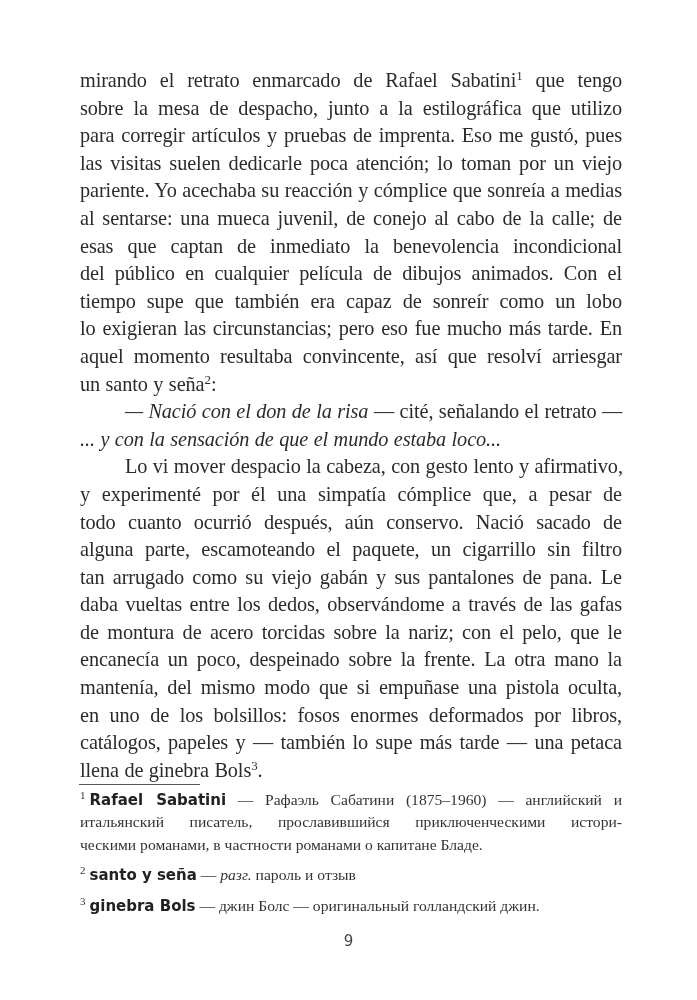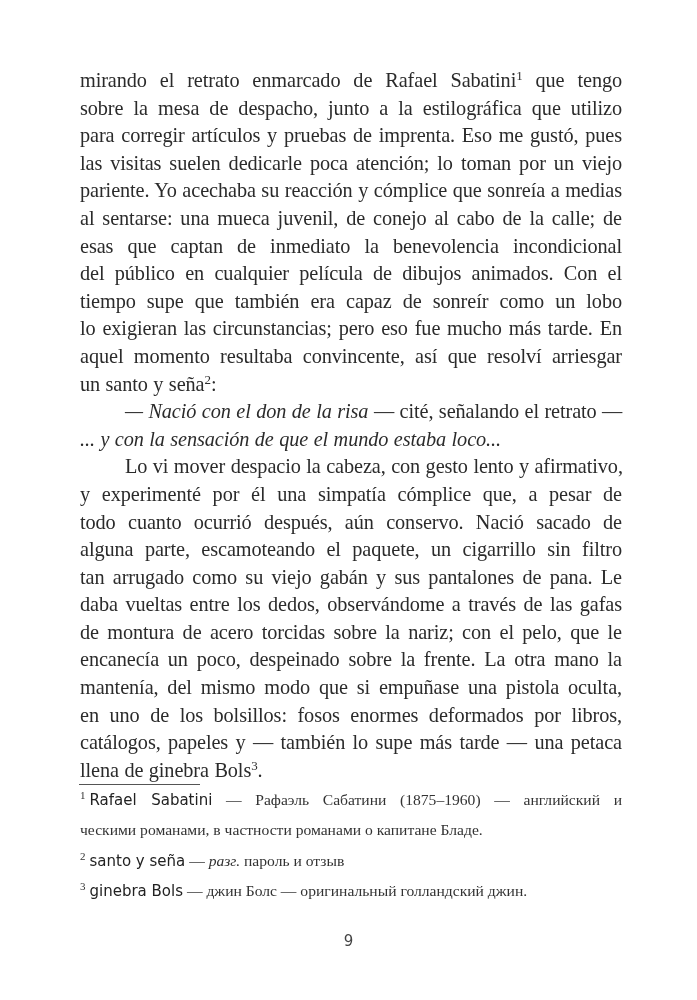--- a/index.html
+++ b/index.html
@@ -69,31 +69,30 @@
       margin-bottom: 8px;
     }
     .fn-item .fline {
       display: block;
       white-space: nowrap;
       text-align: justify;
       text-align-last: justify;
     }
     .fn-item .fline.last {
       text-align-last: left;
-      margin-top: 8px;
     }
     .fn-num {
       font-size: 11px;
       vertical-align: 6px;
       line-height: 0;
       margin-right: 4px;
     }
     .fn-term {
       font-family: "DejaVu Sans", "Liberation Sans", sans-serif;
-      font-weight: normal;
+      font-weight: bold;
       font-size: 15px;
       color: #222;
     }
     .page-number {
       position: absolute;
       left: 0;
       width: 697px;
       top: 932px;
       text-align: center;
       font-family: "DejaVu Sans", "Liberation Sans", sans-serif;
@@ -133,20 +132,21 @@
       <span class="line">catálogos, papeles y — también lo supe más tarde — una petaca</span>
       <span class="line last">llena de ginebra Bols<sup class="fn">3</sup>.</span>
     </div>
 </div>
 
 <div class="fn-rule"></div>
 
 <div class="footnotes">
   <div class="fn-item">
     <span class="fline"><span class="fn-num">1</span><span class="fn-term">Rafael Sabatini</span><span> — Рафаэль Сабатини (1875–1960) — английский и</span></span>
+    <span class="fline">итальянский писатель, прославившийся приключенческими истори-</span>
     <span class="fline last">ческими романами, в частности романами о капитане Бладе.</span>
   </div>
   <div class="fn-item">
     <span class="fline last"><span class="fn-num">2</span><span class="fn-term">santo y seña</span><span> — </span><em>разг.</em><span> пароль и отзыв</span></span>
   </div>
   <div class="fn-item">
     <span class="fline last"><span class="fn-num">3</span><span class="fn-term">ginebra Bols</span><span> — джин Болс — оригинальный голландский джин.</span></span>
   </div>
 </div>
 

